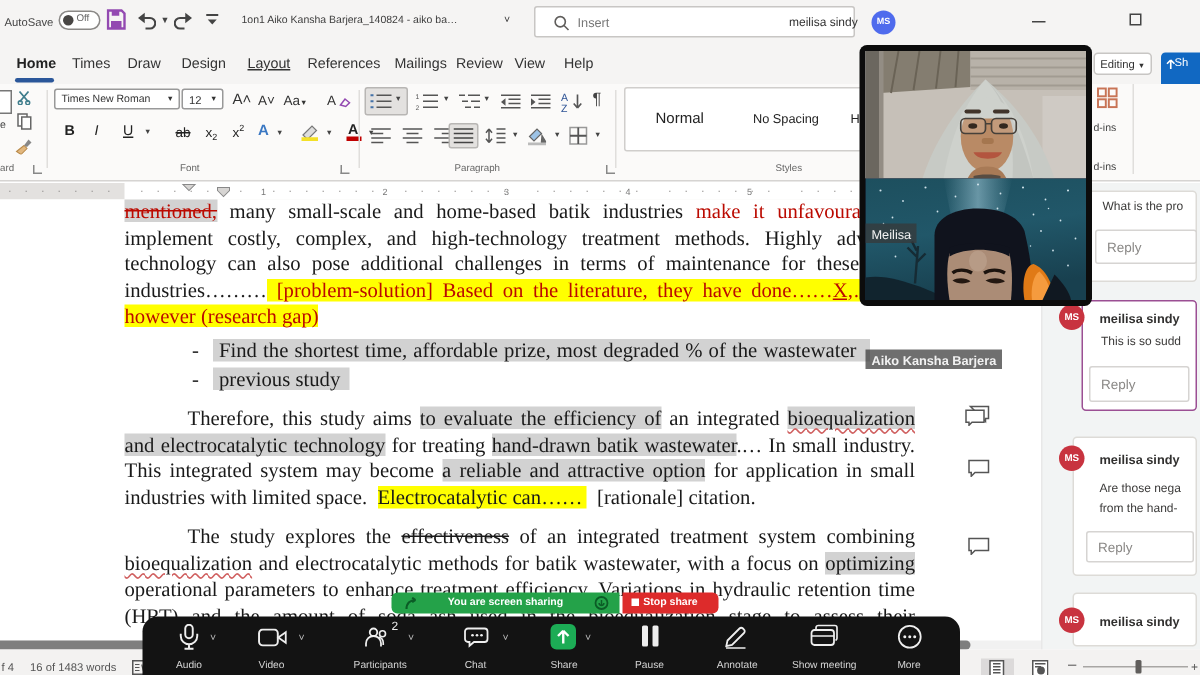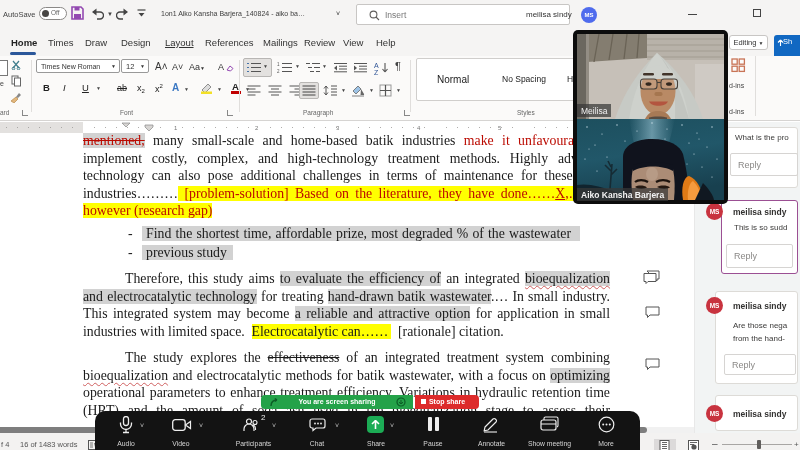--- a/index.html
+++ b/index.html
@@ -29,21 +29,21 @@
   .cbody { position:absolute; font-size:8px; color:#3b3a39; }
   .reply { position:absolute; border:1px solid #d6d4d2; border-radius:2px; background:#fff; font-size:9px; color:#8a8886; padding-left:7px; }
   
   #scrollbar { left:0; top:427px; width:694px; height:6px; background:#f1f1f1; }
   #sthumb { left:0; top:427px; width:647px; height:6px; background:#7e7e7e; border-radius:0 3px 3px 0; }
   #statusbar { left:0; top:433px; width:800px; height:17px; background:#f3f2f1; font-size:7.5px; color:#555; }
   
   #video { left:573px; top:30px; width:155px; height:174px; background:#0c0c0c; border-radius:5px; padding:4px 4px 4px 4px; }
   #vid1 { left:577px; top:34px; width:147px; height:85px; background:#cbc7c2; overflow:hidden; }
   #vid2 { left:577px; top:119px; width:147px; height:81px; background:#16344e; overflow:hidden; }
-  .vlabel { position:absolute; background:rgba(55,55,55,0.72); color:#f2f2f2; font-size:8.5px; padding:1.5px 4px; }
+  .vlabel { position:absolute; background:rgba(55,55,55,0.72); color:#f2f2f2; font-size:8.5px; padding:1.5px 4px;margin-top:45px; }
   
   #ztoolbar { left:95px; top:411px; width:545px; height:39px; background:#131313; border-radius:10px 10px 0 0; }
   .zlabel { position:absolute; top:440px; font-size:6.8px; color:#d5d5d5; text-align:center; }
   .zcaret { position:absolute; top:422px; font-size:7px; color:#bbb; }
   
   #greenbar { left:261px; top:395px; width:152px; height:14px; background:#24a249; border-radius:4px 0 0 4px; color:#fff; font-size:7px; font-weight:bold; text-align:center; line-height:14px; }
   #redbar { left:415px; top:395px; width:64px; height:14px; background:#dd2b2b; border-radius:0 4px 4px 0; color:#fff; font-size:7px; font-weight:bold; text-align:center; line-height:14px; }
 </style>
 </head>
 <body>

